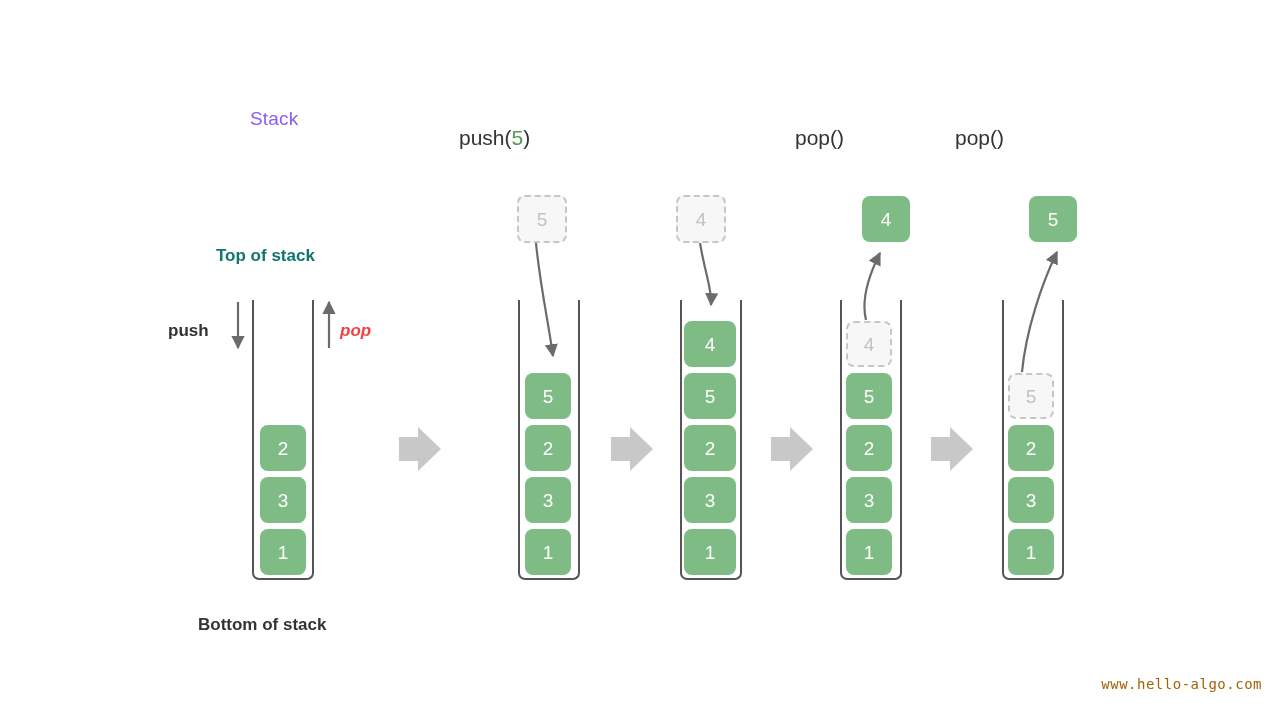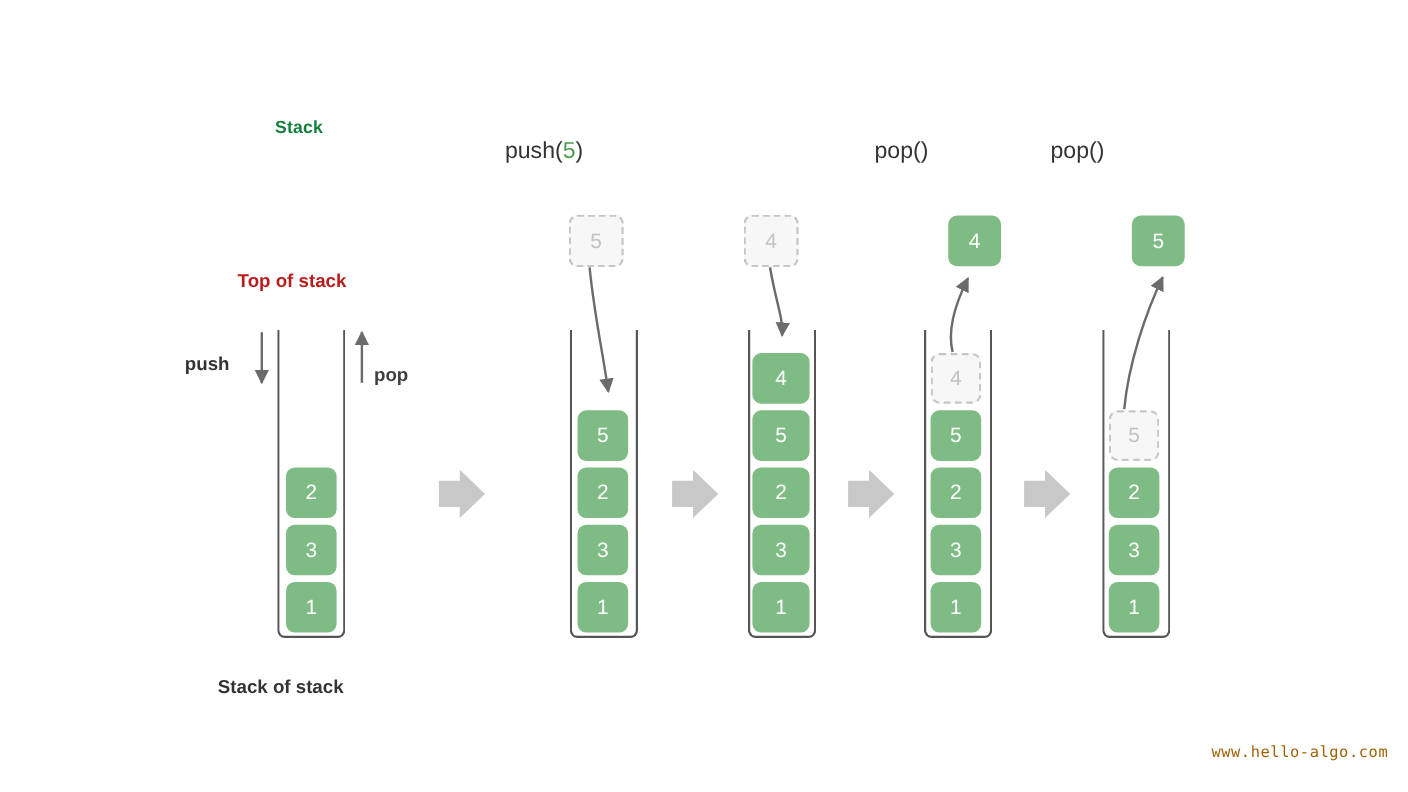--- a/index.html
+++ b/index.html
@@ -14,56 +14,57 @@
     background: #ffffff;
     overflow: hidden;
     font-family: "Liberation Sans", sans-serif;
   }
 
   
   .title-stack {
     position: absolute;
     left: 250px;
     top: 108px;
-    font-size: 16px;
-    font-weight: bold;
-    color: #15803d;
+    font-size: 19px;
+    font-weight: normal;
+    color: #8b5cf6;
     letter-spacing: 0.2px;
   }
   .label-top {
     position: absolute;
     left: 216px;
     top: 246px;
     font-size: 17px;
     font-weight: bold;
-    color: #b91c1c;
+    color: #0f766e;
   }
   .label-bottom {
     position: absolute;
     left: 198px;
     top: 615px;
     font-size: 17px;
     font-weight: bold;
     color: #333333;
   }
   .label-push {
     position: absolute;
     left: 168px;
     top: 321px;
     font-size: 17px;
     font-weight: bold;
     color: #333333;
   }
   .label-pop {
     position: absolute;
     left: 340px;
-    top: 331px;
-    font-size: 17px;
-    font-weight: bold;
-    color: #404040;
+    top: 321px;
+    font-size: 17px;
+    font-weight: bold;
+    color: #ef4444;
+    font-style: italic;
   }
 
   
   .op-header {
     position: absolute;
     top: 126px;
     width: 180px;
     font-family: Liberation Sans, sans-serif;
     font-size: 21px;
     color: #333333;
@@ -174,21 +175,21 @@
     <g>
       <path d="M771,437 L790,437 L790,427 L813,449 L790,471 L790,461 L771,461 Z" fill="#c8c8c8"></path>
     </g>
     <g>
       <path d="M931,437 L950,437 L950,427 L973,449 L950,471 L950,461 L931,461 Z" fill="#c8c8c8"></path>
     </g>
   </svg>
 
   <div class="title-stack">Stack</div>
   <div class="label-top">Top of stack</div>
-  <div class="label-bottom">Stack of stack</div>
+  <div class="label-bottom">Bottom of stack</div>
   <div class="label-push">push</div>
   <div class="label-pop">pop</div>
 
   <div class="stack-container" style="left:252px; top:300px; width:62px; height:280px;"></div>
   <div>
     <div class="box solid" style="left:260px; top:425px;">2</div>
     <div class="box solid" style="left:260px; top:477px;">3</div>
     <div class="box solid" style="left:260px; top:529px;">1</div>
   </div>
 

